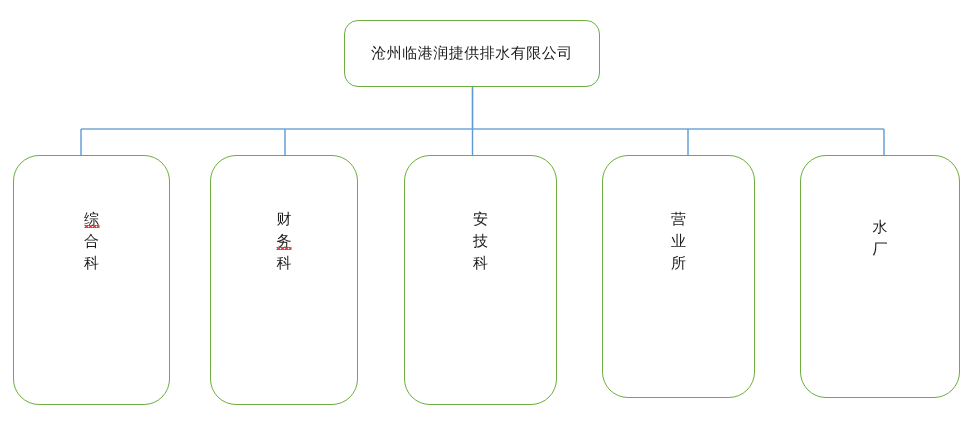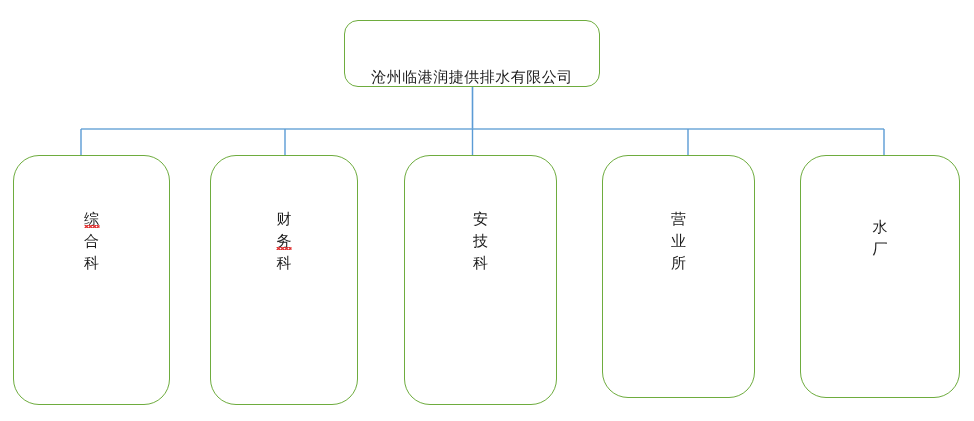--- a/index.html
+++ b/index.html
@@ -45,21 +45,21 @@
     align-items: flex-start;
     justify-content: center;
   }
 
   .node.root {
     left: 344px;
     top: 20px;
     width: 256px;
     height: 67px;
     border-radius: 14px;
-    align-items: flex-end;
+    align-items: center;
   }
 
   .root-label {
     font-size: 15px;
     line-height: 17px;
     color: #1a1a1a;
     letter-spacing: 0.5px;
     white-space: nowrap;
   }
 

